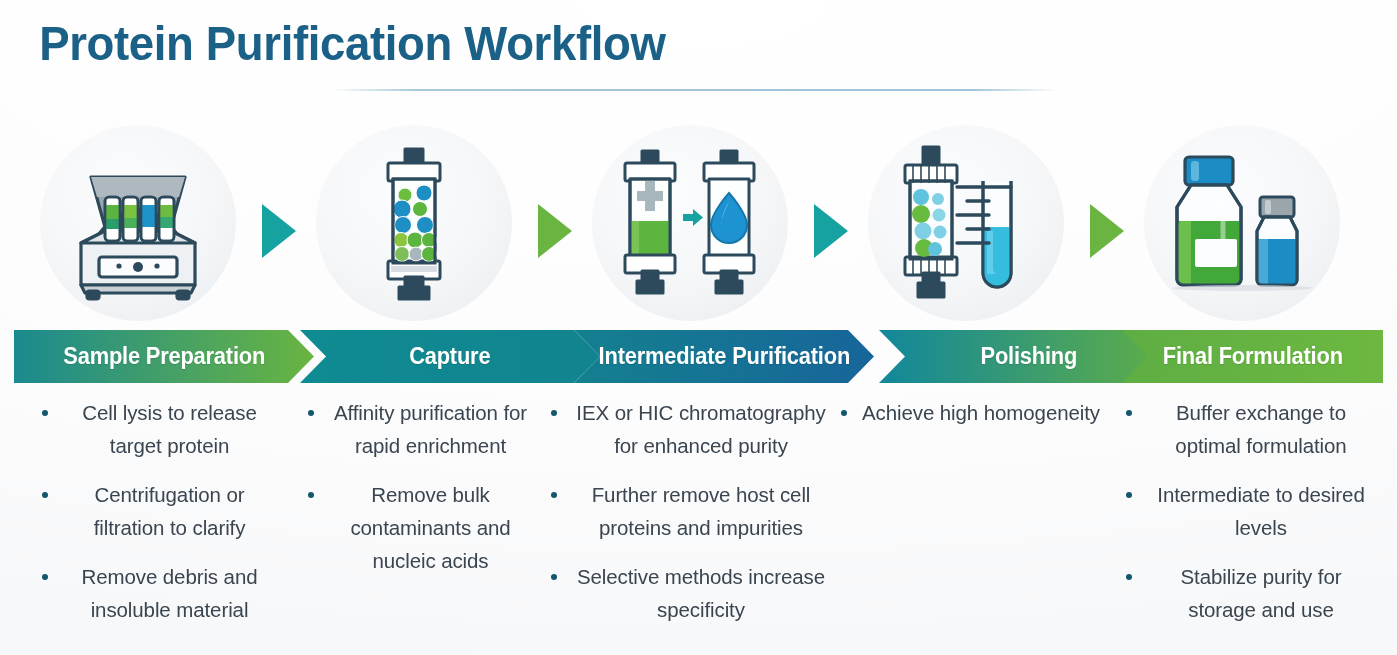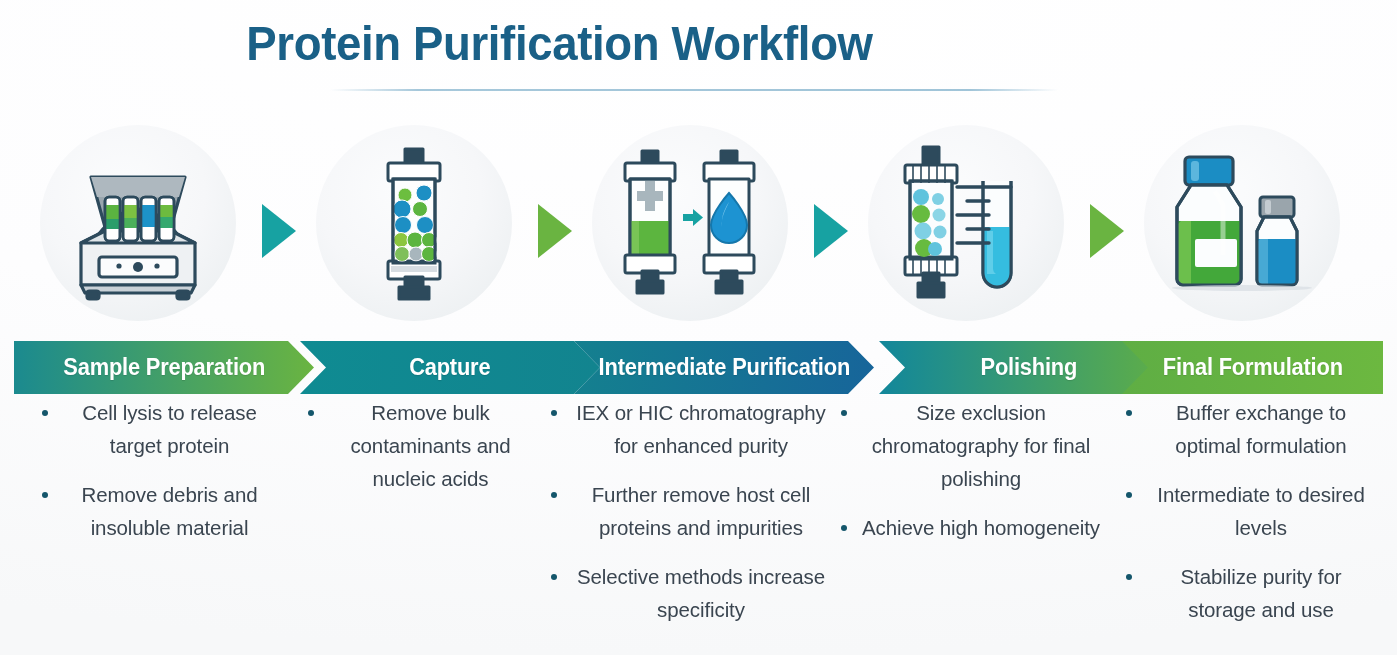--- a/index.html
+++ b/index.html
@@ -22,21 +22,21 @@
     background:
       radial-gradient(130% 100% at 50% 0%, #ffffff 0%, #fdfdfe 55%, #f7f8f9 100%);
   }
 
   
   #title-block {
     position: absolute;
     left: 0;
     top: 8px;
     width: 1119px;
-    text-align: center;
+    text-align: left;
   }
   #page-title {
     font-size: 49px;
     font-weight: bold;
     color: #1a6087;
     letter-spacing: -0.4px;
     line-height: 70px;
     white-space: nowrap;
     transform: scaleX(0.93);
     transform-origin: center;
@@ -108,21 +108,20 @@
     width: 1369px;
     height: 53px;
   }
   .chev {
     position: absolute;
     top: 0;
     height: 53px;
     display: flex;
     align-items: center;
     justify-content: center;
-    margin-top: 11px;
   }
   .chev-label {
     position: relative;
     color: #ffffff;
     font-size: 23px;
     font-weight: bold;
     white-space: nowrap;
     letter-spacing: -0.2px;
     transform: scaleX(0.95);
     text-shadow: 0 1px 1px rgba(0,0,0,0.12);
@@ -375,35 +374,36 @@
     <div class="chev" style="left:1108px; width:261px; background:linear-gradient(to right,#5fae44,#6cb840);
                 clip-path: polygon(0 0, 261px 0, 261px 100%, 0 100%, 26px 50%);">
       <span class="chev-label">Final Formulation</span>
     </div>
   </div>
 
   <div id="columns">
 
     <div class="col" style="left:34px; width:245px;">
       <div class="bullet-item">Cell lysis to release target protein</div>
+      <div class="bullet-item">Centrifugation or filtration to clarify</div>
       <div class="bullet-item">Remove debris and insoluble material</div>
     </div>
 
     <div class="col" style="left:300px; width:235px;">
+      <div class="bullet-item">Affinity purification for rapid enrichment</div>
       <div class="bullet-item">Remove bulk contaminants and nucleic acids</div>
     </div>
 
     <div class="col" style="left:543px; width:290px;">
       <div class="bullet-item">IEX or HIC chromatography for enhanced purity</div>
       <div class="bullet-item">Further remove host cell proteins and impurities</div>
       <div class="bullet-item">Selective methods increase specificity</div>
     </div>
 
     <div class="col" style="left:833px; width:270px;">
-      <div class="bullet-item">Size exclusion chromatography for final polishing</div>
       <div class="bullet-item">Achieve high homogeneity</div>
     </div>
 
     <div class="col" style="left:1118px; width:260px;">
       <div class="bullet-item">Buffer exchange to optimal formulation</div>
       <div class="bullet-item">Intermediate to desired levels</div>
       <div class="bullet-item">Stabilize purity for storage and use</div>
     </div>
   </div>
 

